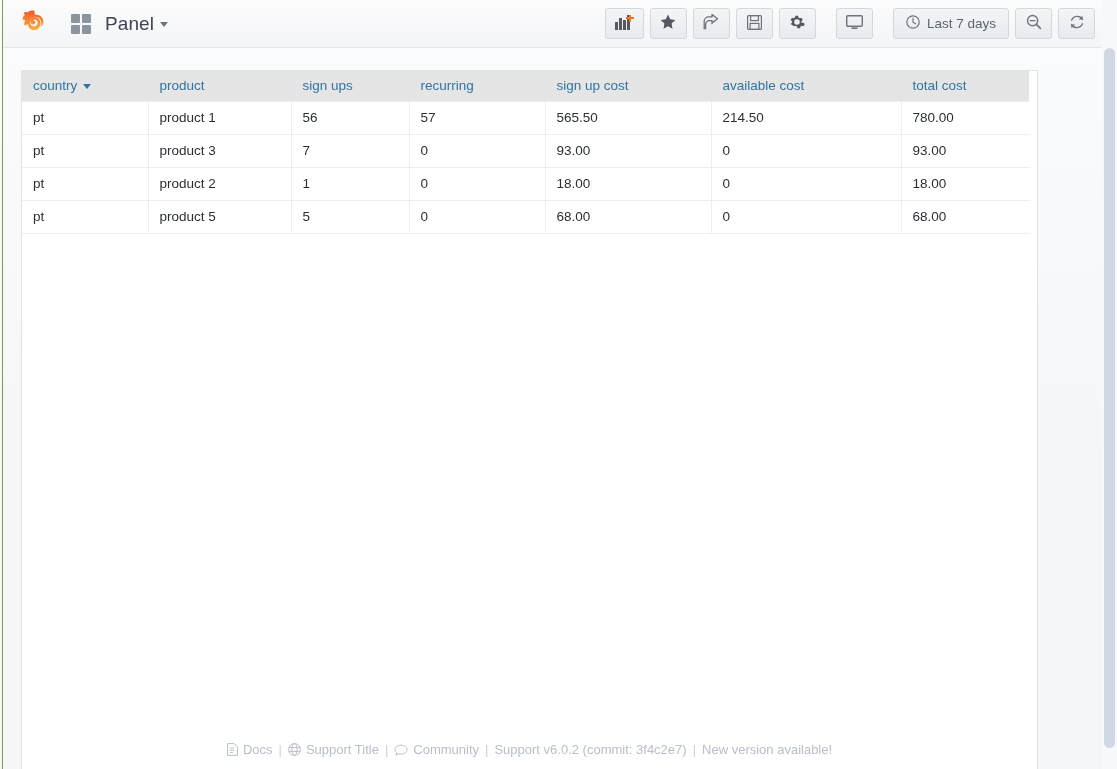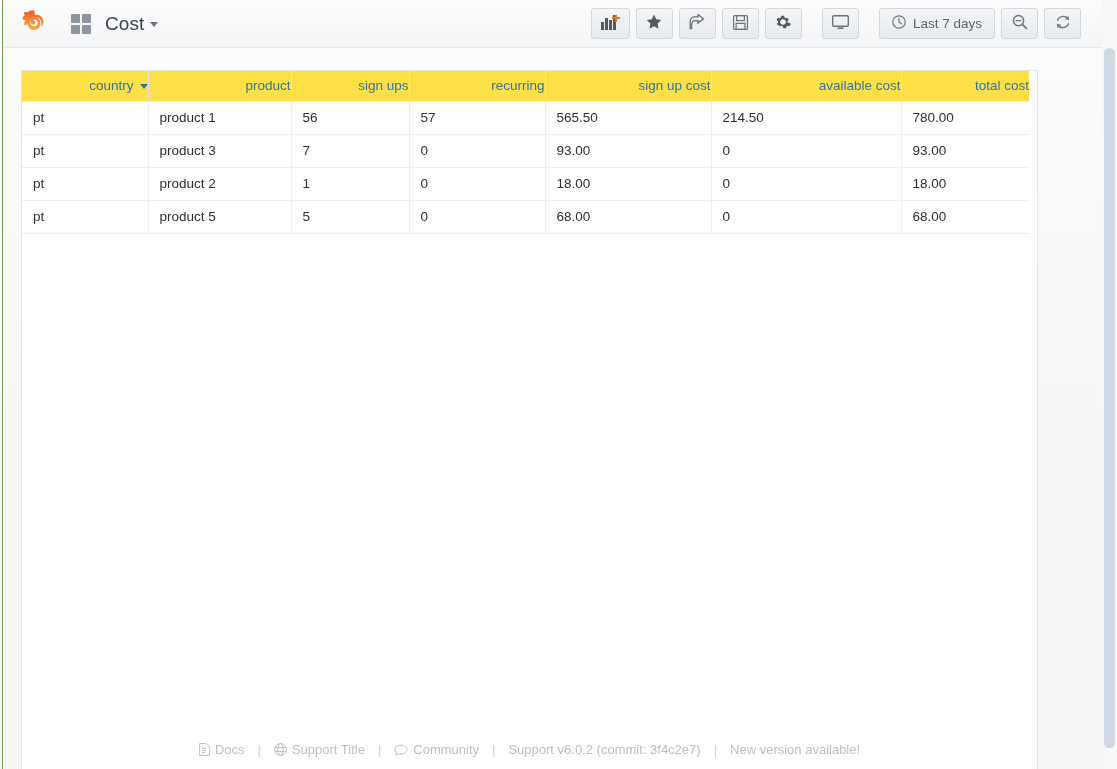--- a/index.html
+++ b/index.html
@@ -41,21 +41,21 @@
   }
   .caret-down {
     display: inline-block; margin-left: 6px;
     width: 0; height: 0;
     border-left: 4px solid transparent; border-right: 4px solid transparent;
     border-top: 5px solid #6d737c; vertical-align: middle;
   }
 
   .nav-right {
     margin-left: auto; display: flex; align-items: flex-end;
-    padding-right: 36px; gap: 6px;
+    padding-right: 22px; gap: 6px;
   }
   .tbtn {
     height: 31px; min-width: 37px;
     display: inline-flex; align-items: center; justify-content: center;
     background: linear-gradient(#f4f5f7, #e7eaee);
     border: 1px solid #d3d8de;
     border-radius: 3px;
     color: #6d737c;
     padding: 0 9px;
     font-size: 13px;
@@ -74,24 +74,24 @@
   .panel-title {
     text-align: center; font-size: 13.5px; color: #3c4450;
     padding: 6px 0 7px 0;
   }
   .table-wrap { width: 100%; overflow: hidden; }
   table.gf-table {
     width: 1007px; border-collapse: collapse; table-layout: fixed;
     font-size: 13.5px;
   }
   table.gf-table thead th {
-    background: #fde047;
+    background: #e5e5e5;
     color: #3274a0;
     font-weight: normal;
-    text-align: right;
+    text-align: left;
     padding: 7px 0 8px 11px;
     border-right: 1px solid #dfe3ea;
     white-space: nowrap;
     margin-top: 40px;
   }
   table.gf-table thead th:last-child { border-right: none; }
   table.gf-table tbody td {
     color: #2b2f36;
     padding: 8px 0 9px 11px;
     border-right: 1px solid #eceff2;
@@ -113,21 +113,21 @@
   col.c4 { width: 166px; }
   col.c5 { width: 190px; }
   col.c6 { width: 128px; }
 
   
   .footer {
     position: absolute; left: 0; right: 0; bottom: 12px;
     text-align: center;
     font-size: 13px; color: #b7bfc9;
     display: flex; align-items: center; justify-content: center;
-    gap: 13px;
+    gap: 6px;
   }
   .footer a { color: #b7bfc9; text-decoration: none; display: inline-flex; align-items: center; gap: 5px; }
   .footer .sep { color: #ccd2da; }
   .footer svg { display: block; }
 
   
   .scrollbar-track {
     position: absolute; right: 0; top: 0; width: 15px; height: 769px;
     background: #f7f8fa;
   }
@@ -160,21 +160,21 @@
       </span>
 
       <span class="grid-icon">
         <span></span>
         <span></span>
         <span></span>
         <span></span>
       </span>
 
       <span class="dash-title">
-        <span>Cost</span><span class="caret-down"></span>
+        <span>Panel</span><span class="caret-down"></span>
       </span>
     </div>
 
     <div class="nav-right">
 
       <button class="tbtn">
         <span>
           <svg width="19" height="15" viewBox="0 0 19 15">
             <rect x="0" y="7" width="3" height="8" fill="#54585f"></rect>
             <rect x="4" y="3" width="3" height="12" fill="#54585f"></rect>

